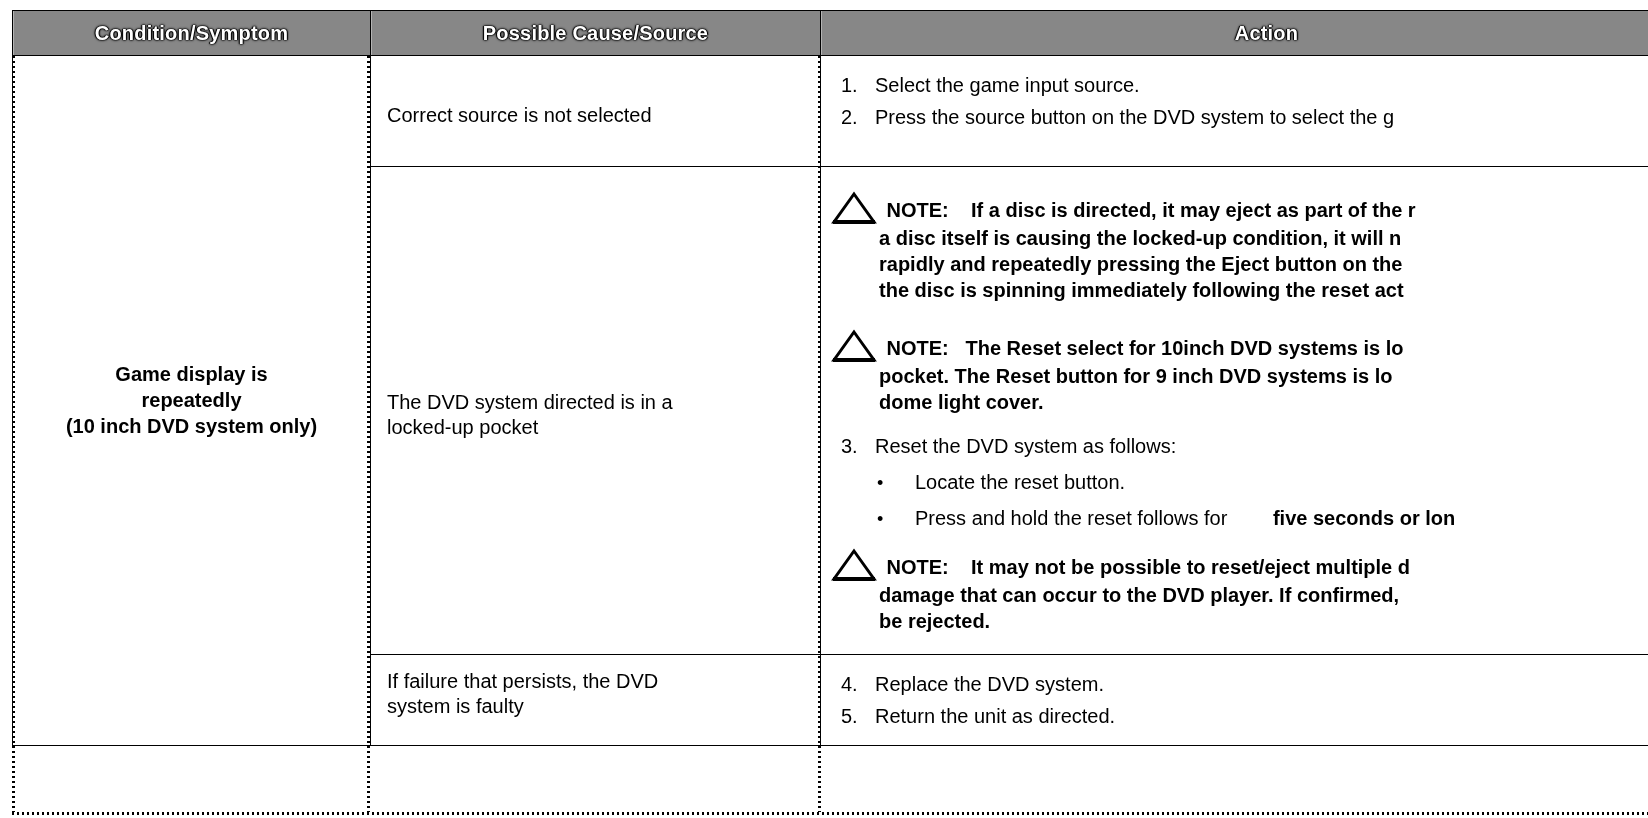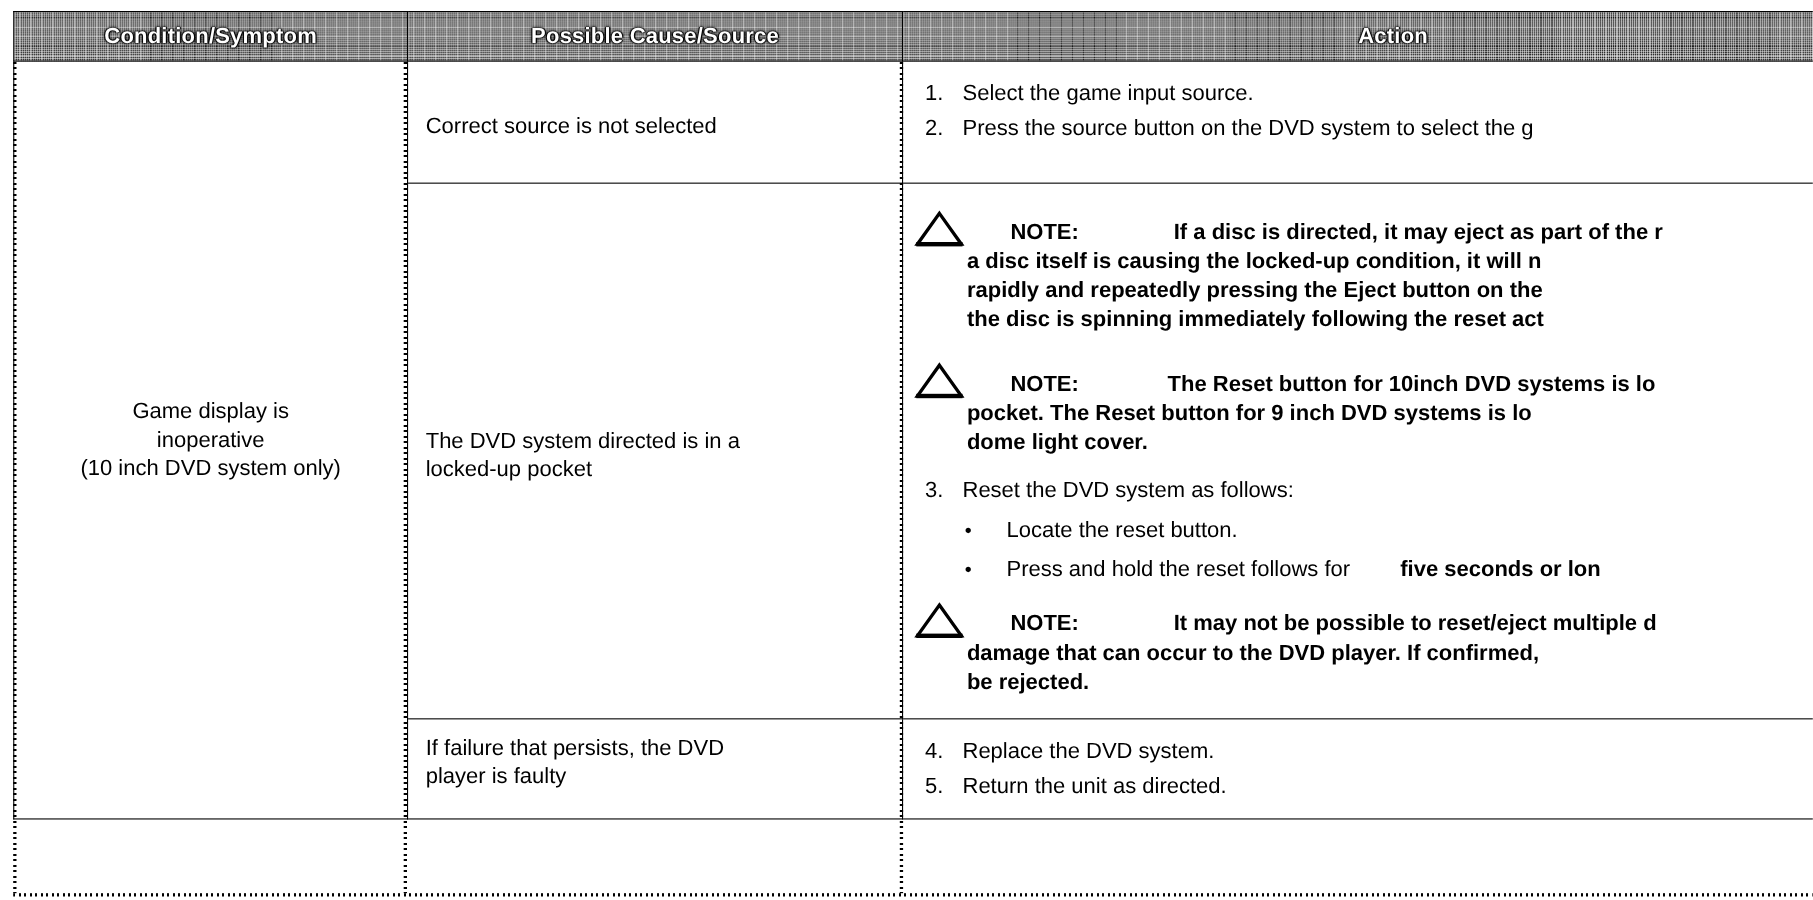--- a/index.html
+++ b/index.html
@@ -66,21 +66,21 @@
     border: 1px solid #000000;
     padding: 0;
     vertical-align: top;
     background: #ffffff;
   }
 
   td.cell-sym {
     vertical-align: middle;
     text-align: center;
     font-size: 20px;
-    font-weight: normal;
+    font-weight: bold;
     line-height: 1.30;
     padding: 4px 2px;
   }
 
   td.cell-cause {
     font-size: 20px;
     line-height: 1.28;
     padding: 14px 10px 10px 16px;
   }
   td.cell-cause.mid { vertical-align: middle; padding-top: 20px; }
@@ -134,21 +134,20 @@
   }
   .note .tri {
     display: inline-block;
     width: 46px;
     height: 34px;
     vertical-align: -8px;
     margin-right: 4px;
   }
   .note .note-body {
     display: inline;
-    margin-left: 32px;
   }
   .note .cont {
     display: block;
     margin-left: 48px;
   }
 
   
   .rule-v {
     position: absolute;
     top: 0;
@@ -193,21 +192,21 @@
         <th>Action</th>
       </tr>
     </thead>
 
     <tbody>
 
       <tr>
 
         <td class="cell-sym" rowspan="3">
           <div>Game display is</div>
-          <div>inoperative</div>
+          <div>repeatedly</div>
           <div>(10 inch DVD system only)</div>
         </td>
 
         <td class="cell-cause mid" style="height:80px;">
           <div>Correct source is not selected</div>
         </td>
 
         <td class="cell-action">
           <div class="num-line">
             <span class="marker">1.</span>
@@ -246,21 +245,21 @@
 
           <div class="note" style="margin-top:26px;">
             <span class="tri">
               <svg width="46" height="34" viewBox="0 0 46 34" aria-hidden="true">
                 <polygon points="23,3 43,31 3,31" fill="none" stroke="#000" stroke-width="3" stroke-linejoin="miter"></polygon>
                 <rect x="2" y="29" width="42" height="4" fill="#000"></rect>
               </svg>
             </span>
             <span class="note-body">NOTE:</span>
             <span class="note-body">&nbsp;</span>
-            <span class="note-body">The Reset button for 10inch DVD systems is lo</span>
+            <span class="note-body">The Reset select for 10inch DVD systems is lo</span>
             <span class="cont">pocket.  The Reset button for 9 inch DVD systems is lo</span>
             <span class="cont">dome light cover.</span>
           </div>
 
           <div class="num-line" style="margin-top:18px;">
             <span class="marker">3.</span>
             <span class="txt">Reset the DVD system as follows:</span>
           </div>
 
           <div class="bul-line">
@@ -285,21 +284,21 @@
             <span class="cont">damage that can occur to the DVD player. If confirmed,</span>
             <span class="cont">be rejected.</span>
           </div>
         </td>
       </tr>
 
       <tr>
 
         <td class="cell-cause">
           <div>If failure that persists, the DVD</div>
-          <div>player is faulty</div>
+          <div>system is faulty</div>
         </td>
 
         <td class="cell-action">
           <div class="num-line">
             <span class="marker">4.</span>
             <span class="txt">Replace the DVD system.</span>
           </div>
           <div class="num-line">
             <span class="marker">5.</span>
             <span class="txt">Return the unit as directed.</span>

